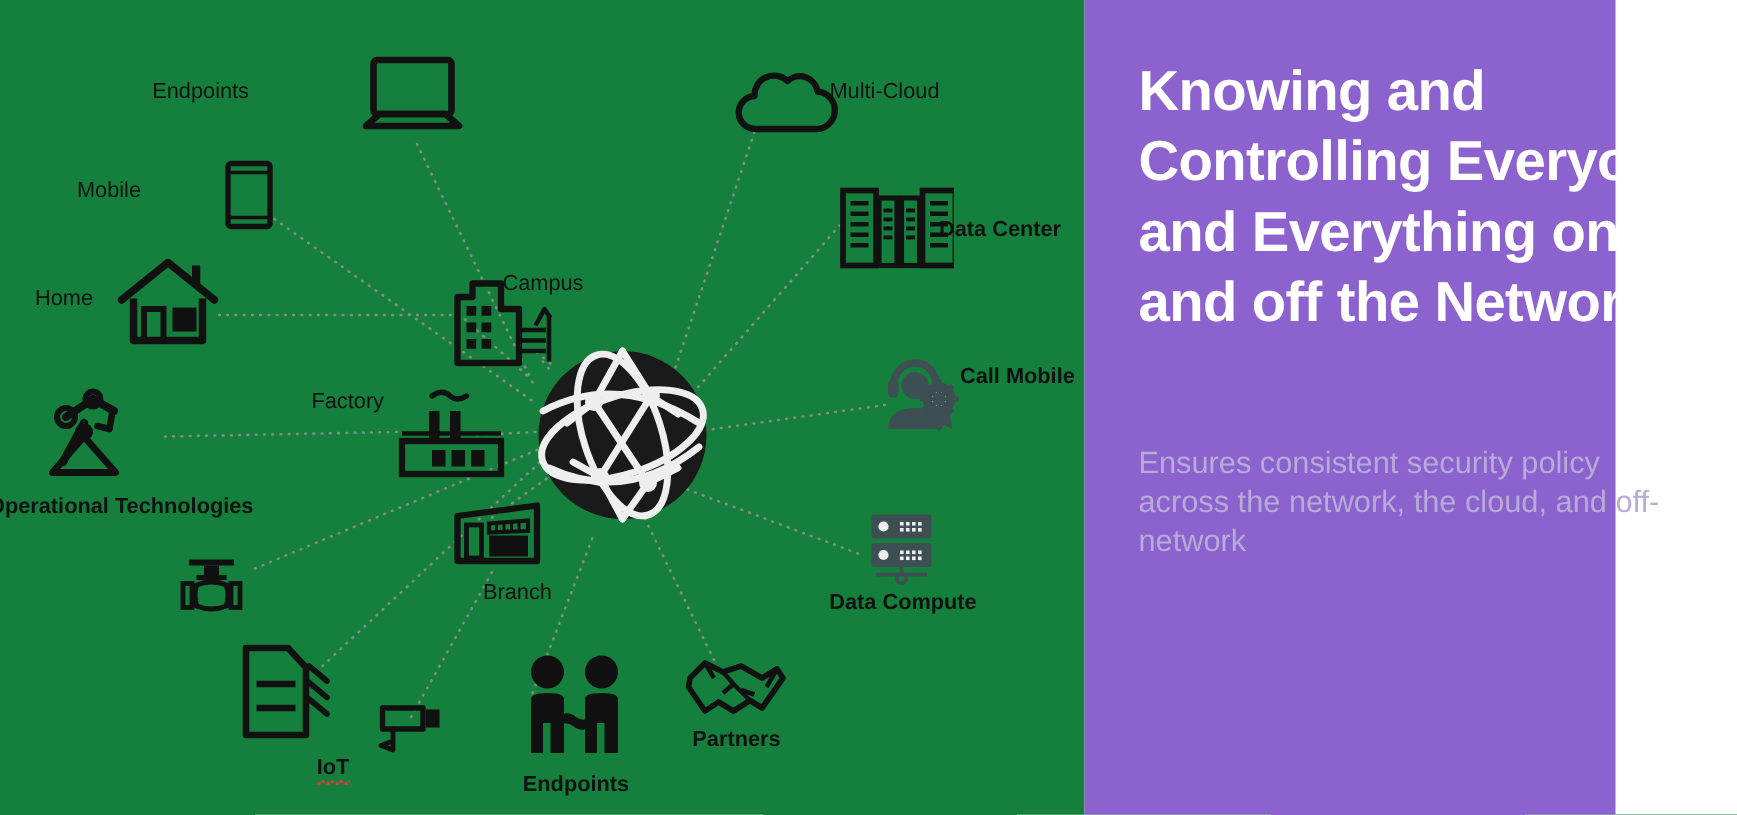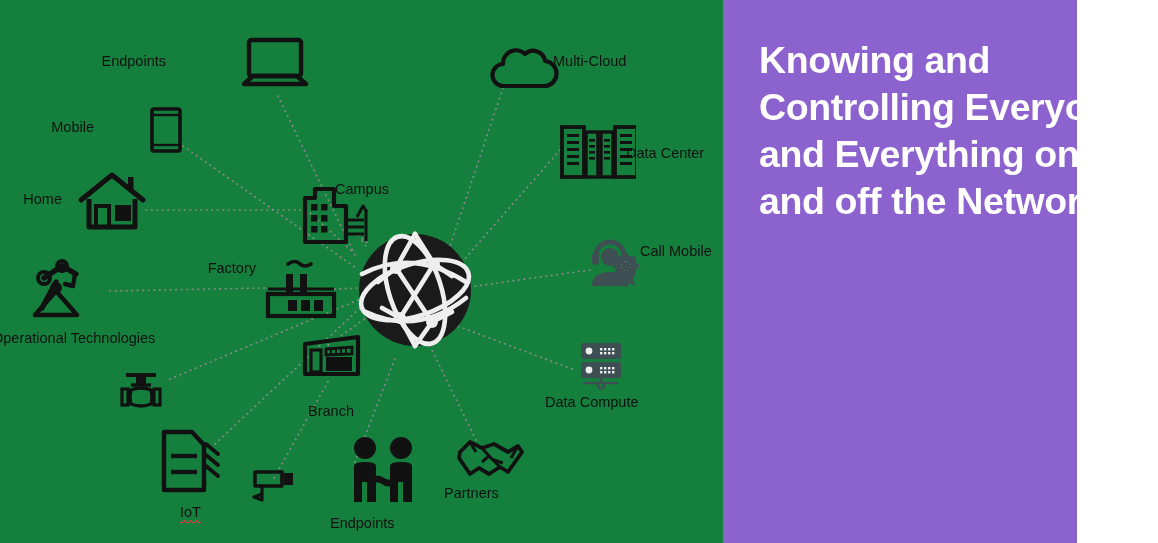--- a/index.html
+++ b/index.html
@@ -21,21 +21,21 @@
   .node{position:absolute;}
   .ico{position:absolute;display:block;}
   .lbl{
     position:absolute;
     font-size:14.5px;
     color:#111111;
     white-space:nowrap;
     line-height:15px;
     font-weight:400;
   }
-  .lbl.ctr{text-align:left;}
+  .lbl.ctr{text-align:center;font-weight:bold;}
   .lbl.rt{text-align:right;}
 
   .spell{
     border-bottom:0;
     background-image:
       radial-gradient(circle at 1.5px 2.4px,#e03a3a 1.1px,transparent 1.2px),
       radial-gradient(circle at 4.5px .9px,#e03a3a 1.1px,transparent 1.2px);
     background-size:6px 4px;
     background-repeat:repeat-x;
     background-position:0 100%;
@@ -204,21 +204,21 @@
       <svg class="ico" style="left:302px;top:334px;" width="62" height="44" viewBox="0 0 62 44">
         <path d="M3 10 L56 3 L56 40 L3 40 Z" fill="none" stroke="#111" stroke-width="4.2" stroke-linejoin="round"></path>
         <rect x="9" y="16" width="10" height="22" fill="none" stroke="#111" stroke-width="3.2"></rect>
         <path d="M24 15 L50 13 L50 20 L24 21 Z" fill="none" stroke="#111" stroke-width="2.8"></path>
         <line x1="29" y1="14" x2="29" y2="21" stroke="#111" stroke-width="2"></line>
         <line x1="34" y1="14" x2="34" y2="21" stroke="#111" stroke-width="2"></line>
         <line x1="39" y1="13.6" x2="39" y2="20.6" stroke="#111" stroke-width="2"></line>
         <line x1="44" y1="13.4" x2="44" y2="20.4" stroke="#111" stroke-width="2"></line>
         <rect x="24" y="23" width="26" height="14" fill="#111"></rect>
       </svg>
-      <div class="lbl" style="left:308px;top:388px;margin-top:16px;">Branch</div>
+      <div class="lbl" style="left:322px;top:388px;">Branch</div>
     </div>
 
     <div class="node">
       <svg class="ico" style="left:348px;top:436px;" width="72" height="68" viewBox="0 0 72 68">
         <circle cx="17" cy="12" r="11" fill="#111"></circle>
         <circle cx="53" cy="12" r="11" fill="#111"></circle>
         <path d="M6 30 q0 -4 11 -4 q11 0 11 4 L28 66 L19 66 L19 46 L14 46 L14 66 L6 66 Z" fill="#111"></path>
         <path d="M42 30 q0 -4 11 -4 q11 0 11 4 L64 66 L55 66 L55 46 L50 46 L50 66 L42 66 Z" fill="#111"></path>
         <path d="M24 42 q6 -5 12 0 q6 4 10 -1 l0 7 q-6 5 -12 0 q-6 -4 -10 1 Z" fill="#111"></path>
       </svg>
@@ -349,16 +349,17 @@
           <circle cx="44" cy="88" r="6"></circle>
           <circle cx="76" cy="92" r="6"></circle>
         </g>
       </svg>
     </div>
 
   </div>
 
   <div id="panel">
     <div id="headline">Knowing and Controlling Everyone and Everything on and off the Network</div>
+    <div id="subhead">Ensures consistent security policy across the network, the cloud, and off-network</div>
 
   </div>
 
 </div>
 
 </body></html>

